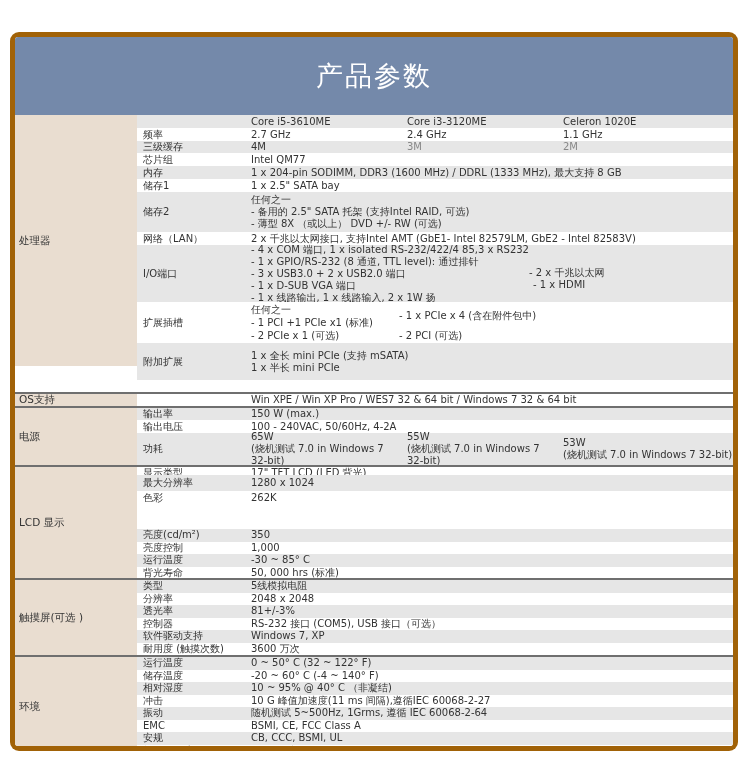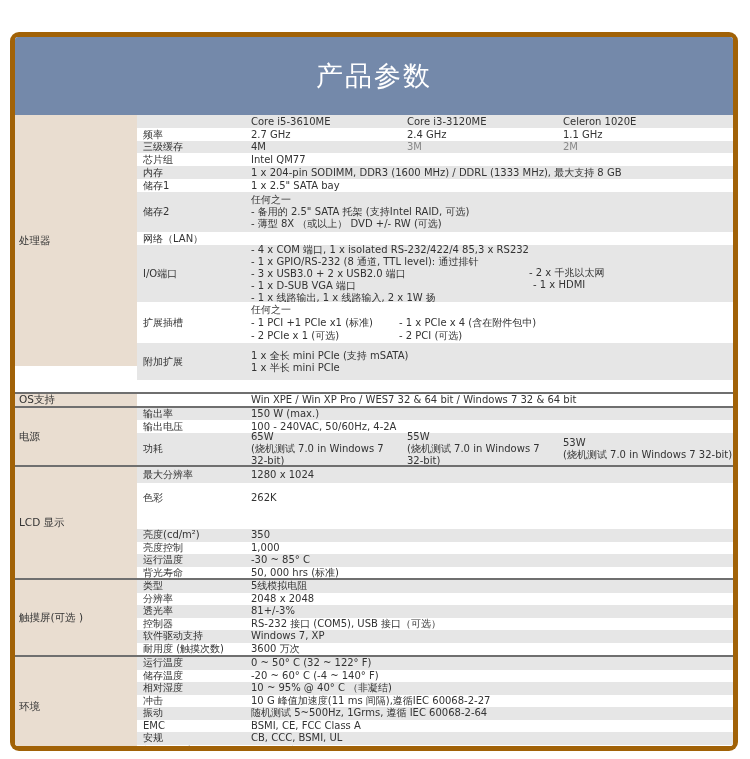--- a/index.html
+++ b/index.html
@@ -105,39 +105,40 @@
           <div class="row g" style="top:77px;height:40px;">
             <span class="lbl">储存2</span>
             <span class="val">
               <span class="ln">任何之一</span>
               <span class="ln">- 备用的 2.5"  SATA 托架 (支持Intel RAID, 可选)</span>
               <span class="ln">- 薄型 8X （或以上） DVD +/- RW (可选)</span>
             </span>
           </div>
           <div class="row w" style="top:117px;height:13px;">
             <span class="lbl">网络（LAN）</span>
+            <span class="val">2 x 千兆以太网接口, 支持Intel AMT (GbE1- Intel 82579LM, GbE2  -  Intel 82583V)</span>
           </div>
           <div class="row g" style="top:130px;height:57px;">
             <span class="lbl">I/O端口</span>
             <span class="val">
               <span class="ln">- 4 x COM 端口, 1 x isolated RS-232/422/4 85,3 x RS232</span>
               <span class="ln">- 1 x GPIO/RS-232 (8 通道, TTL level): 通过排针</span>
               <span class="ln">- 3 x USB3.0 + 2 x USB2.0 端口</span>
               <span class="ln">- 1 x D-SUB VGA 端口</span>
               <span class="ln">- 1 x 线路输出, 1 x 线路输入, 2 x 1W 扬</span>
             </span>
             <span class="side" style="left:392px;top:22px;">- 2 x 千兆以太网</span>
             <span class="side" style="left:396px;top:34px;">- 1 x HDMI</span>
           </div>
           <div class="row w" style="top:187px;height:41px;">
             <span class="lbl">扩展插槽</span>
             <span class="side" style="left:114px;top:2px;">任何之一</span>
             <span class="side" style="left:114px;top:15px;">- 1 PCI +1 PCIe x1 (标准)</span>
             <span class="side" style="left:114px;top:28px;">- 2 PCIe x 1 (可选)</span>
-            <span class="side" style="left:262px;top:15px;">- 1 x PCIe x 4 (含在附件包中)</span>
+            <span class="side" style="left:262px;top:8px;">- 1 x PCIe x 4 (含在附件包中)</span>
             <span class="side" style="left:262px;top:28px;">- 2 PCI (可选)</span>
           </div>
           <div class="row g" style="top:228px;height:37px;">
             <span class="lbl">附加扩展</span>
             <span class="val">
               <span class="ln">1 x 全长 mini PCIe (支持 mSATA)</span>
               <span class="ln">1 x 半长 mini PCIe</span>
             </span>
           </div>
         </div>
@@ -184,21 +185,21 @@
         </div>
       </div>
 
       <div class="section" style="top:350px;height:113px;">
         <div class="cat">LCD 显示</div>
         <div class="rows">
           <div class="row w" style="top:0;height:12px;">
               <span class="lbl">显示类型</span>
               <span class="val">17" TFT LCD (LED 背光)</span>
             </div>
-          <div class="row g" style="top:0;height:16px;">
+          <div class="row g" style="top:8px;height:16px;">
               <span class="lbl">最大分辨率</span>
               <span class="val">1280 x 1024</span>
             </div>
           <div class="row w" style="top:24.5px;height:12.5px;">
               <span class="lbl">色彩</span>
               <span class="val">262K</span>
             </div>
           <div class="row g" style="top:62px;height:12.5px;">
               <span class="lbl">亮度(cd/m²)</span>
               <span class="val">350</span>

